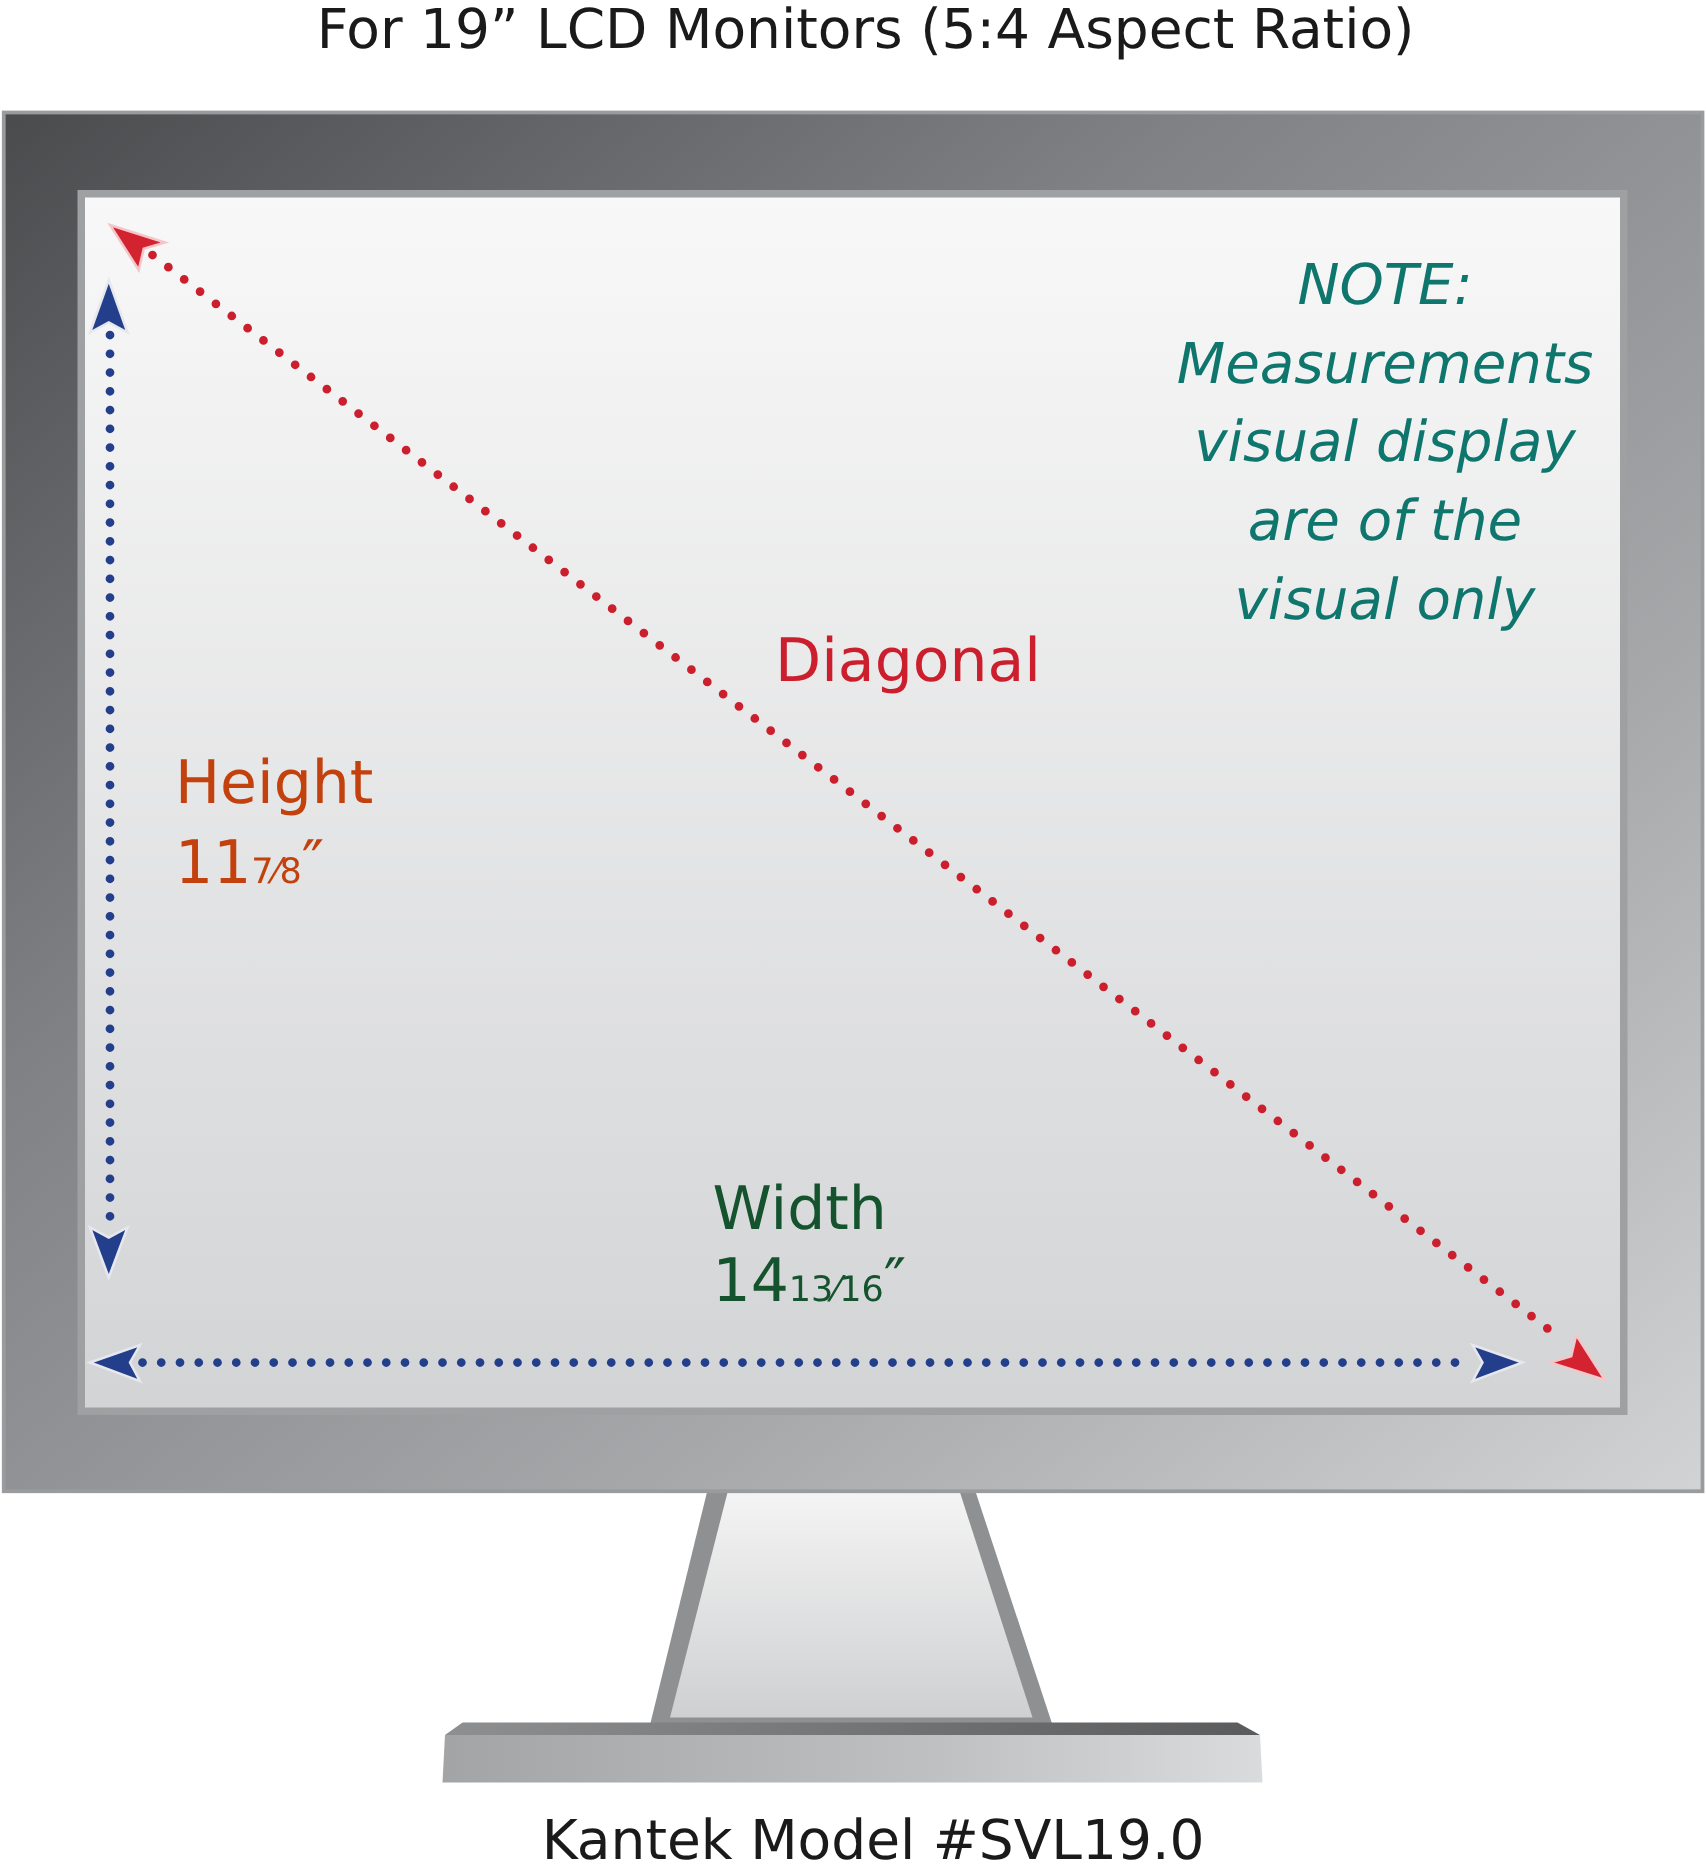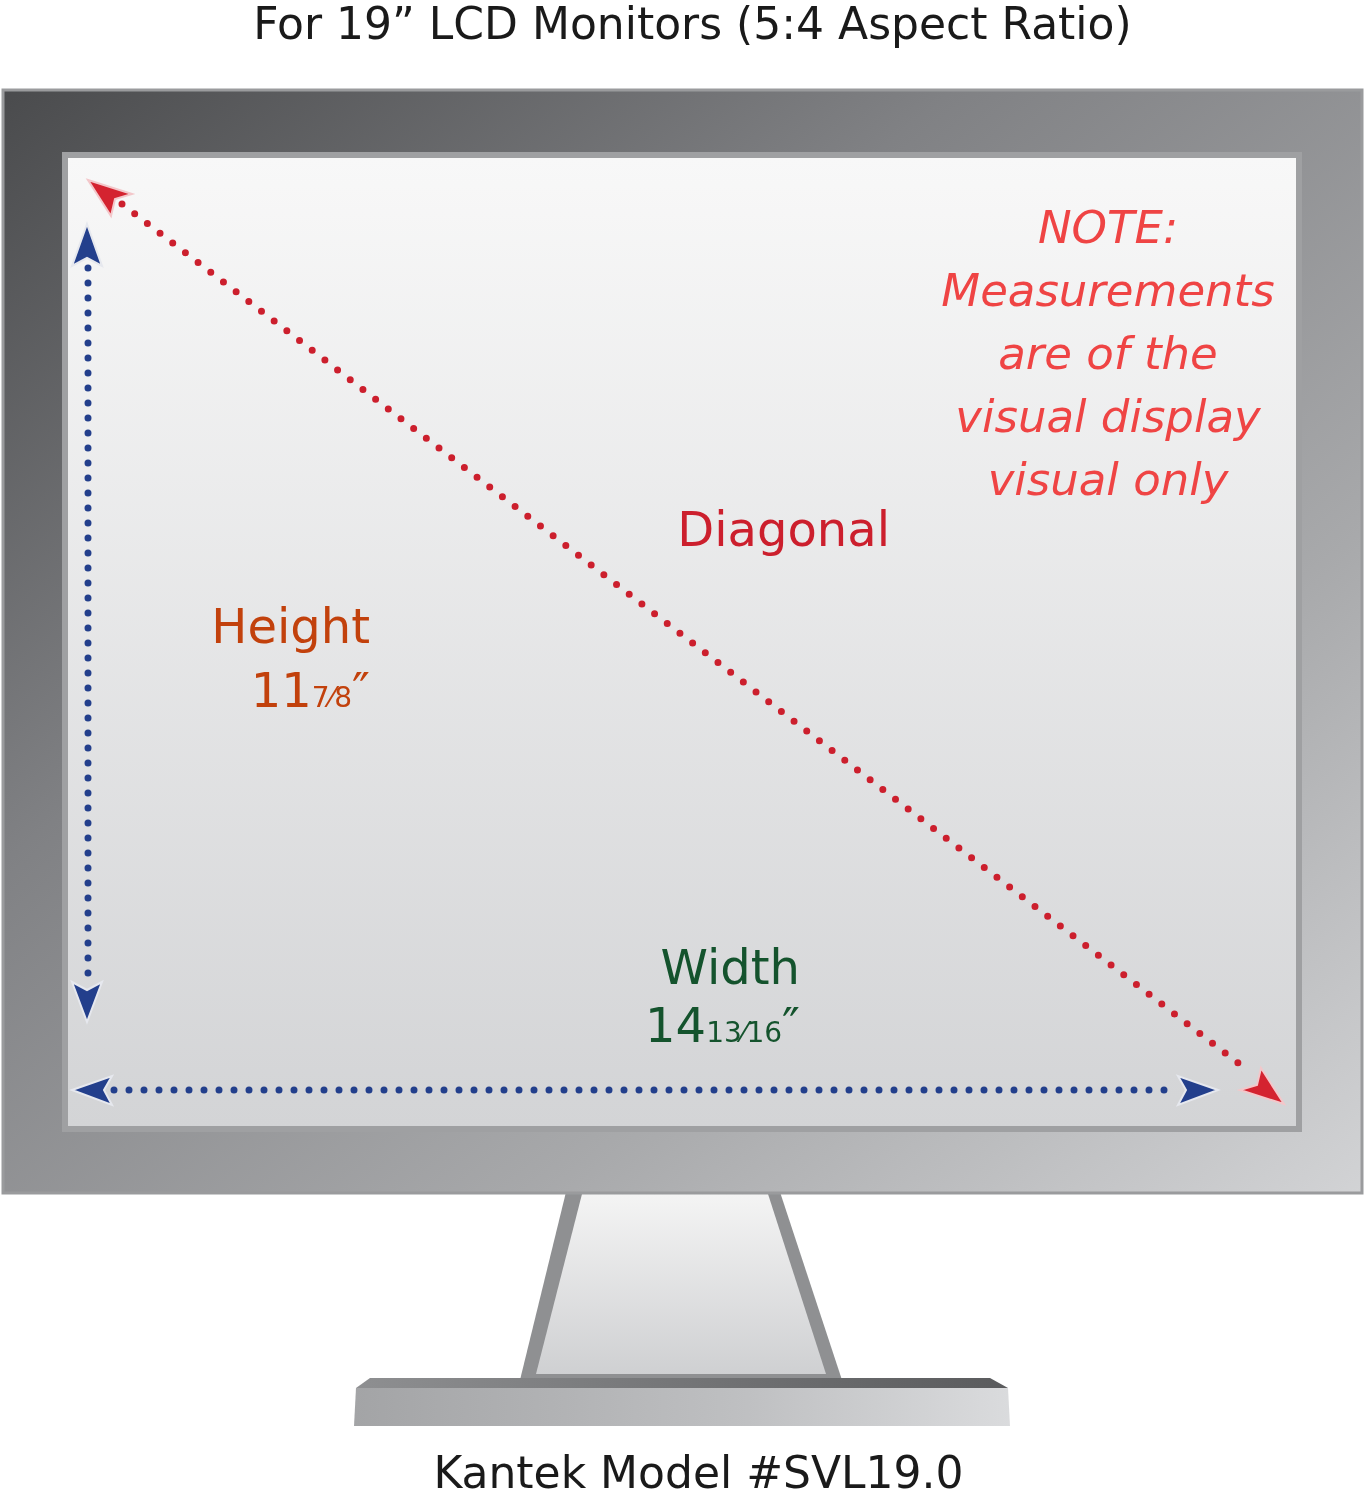--- a/index.html
+++ b/index.html
@@ -9,24 +9,24 @@
     text-align: center; font-size: 44px; line-height: 48px; color: #1a1a1a;
     font-family: "DejaVu Sans", sans-serif; letter-spacing: 0px; padding-left: 10px;
   }
   .footer {
     position: absolute; left: 0; top: 1446px; width: 1365px; height: 54px;
     text-align: center; font-size: 44px; line-height: 54px; color: #1a1a1a;
     font-family: "DejaVu Sans", sans-serif;
     margin-left: 16px;
   }
   svg.art { position: absolute; left: 0; top: 0; }
-  .lbl { position: absolute; text-align: right; font-family: "DejaVu Sans", sans-serif; }
+  .lbl { position: absolute; text-align: left; font-family: "DejaVu Sans", sans-serif; }
   .note {
     position: absolute; left: 930px; top: 196px; width: 356px;
-    text-align: center; font-style: italic; color: #ef4444;
+    text-align: center; font-style: italic; color: #0f766e;
     font-size: 45px; line-height: 63px; font-family: "DejaVu Sans", sans-serif;
   }
   .diag { left: 620px; top: 496px; width: 270px; color: #cc1f2d; font-size: 48px; line-height: 66px; }
   .height { left: 140px; top: 594px; width: 230px; color: #c2410c; font-size: 48px; line-height: 64px; }
   .width { left: 570px; top: 938px; width: 230px; color: #14532d; font-size: 48px; line-height: 58px; }
   .frac2 { font-size: 28px; }
 </style>
 </head>
 <body>
 
@@ -90,22 +90,22 @@
   <g>
     <line x1="114" y1="1090" x2="1178" y2="1090" stroke="#233f8c" stroke-width="7" stroke-linecap="round" stroke-dasharray="0 15"></line>
     <polygon points="72,1090 112,1076 104,1090 112,1105" fill="#233f8c" stroke="#e6e8ee" stroke-width="2"></polygon>
     <polygon points="1218,1090 1178,1076 1186,1090 1178,1105" fill="#233f8c" stroke="#e6e8ee" stroke-width="2"></polygon>
   </g>
 </svg>
 
 <div class="note">
   <div>NOTE:</div>
   <div>Measurements</div>
+  <div>visual display</div>
   <div>are of the</div>
-  <div>visual display</div>
   <div>visual only</div>
 </div>
 
 <div class="lbl diag">
   <div>Diagonal</div>
 </div>
 
 <div class="lbl height">
   <div>Height</div>
   <div><span>11</span><span class="frac2">7⁄8</span><span>″</span></div>

